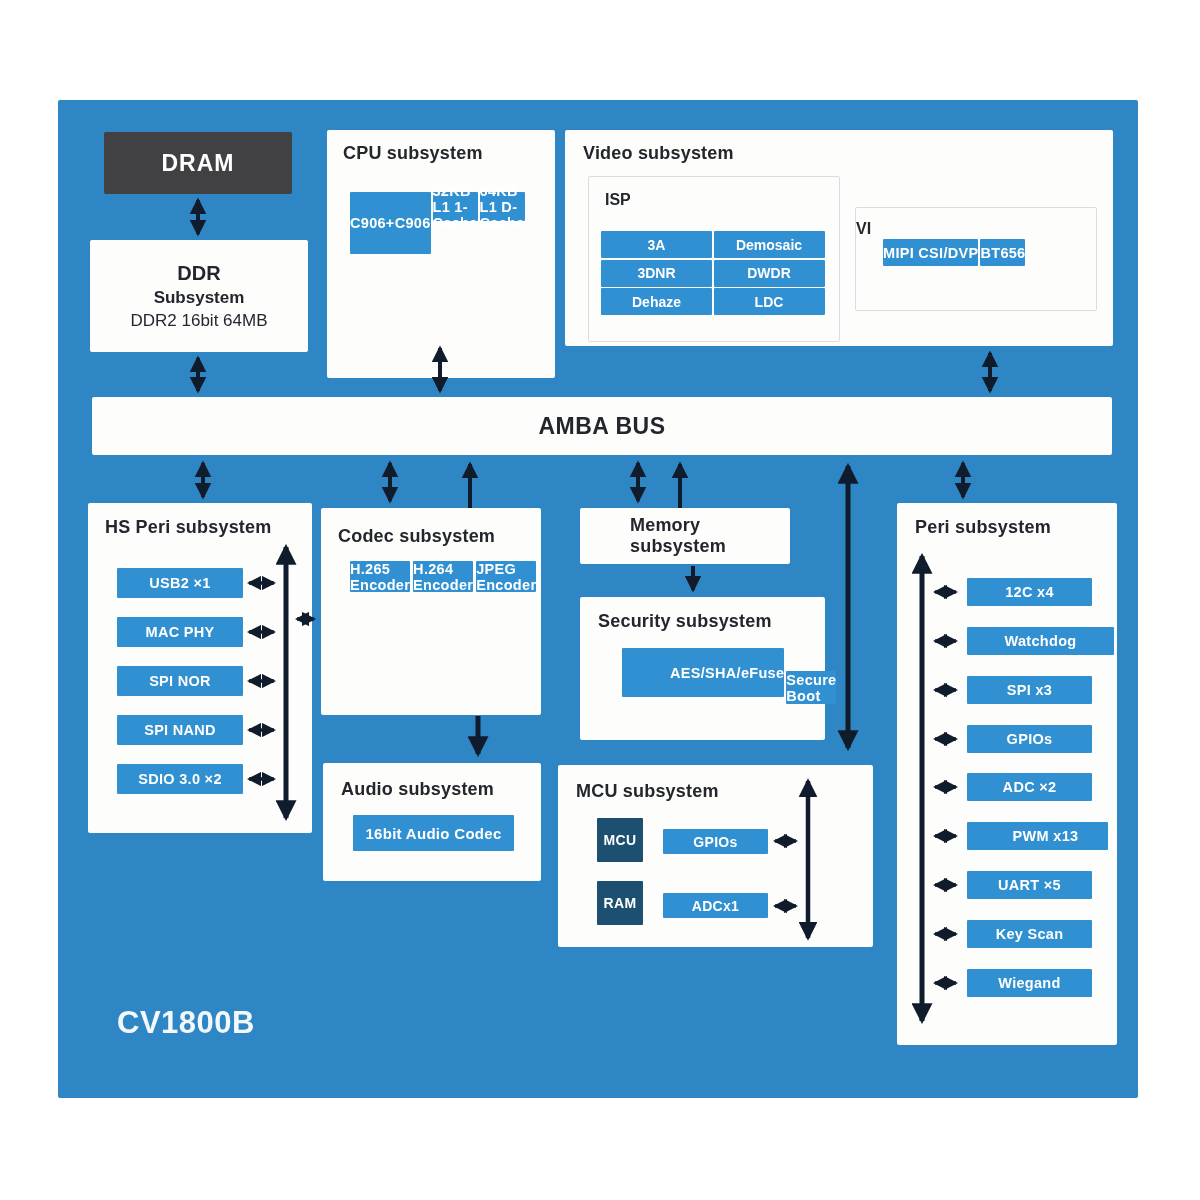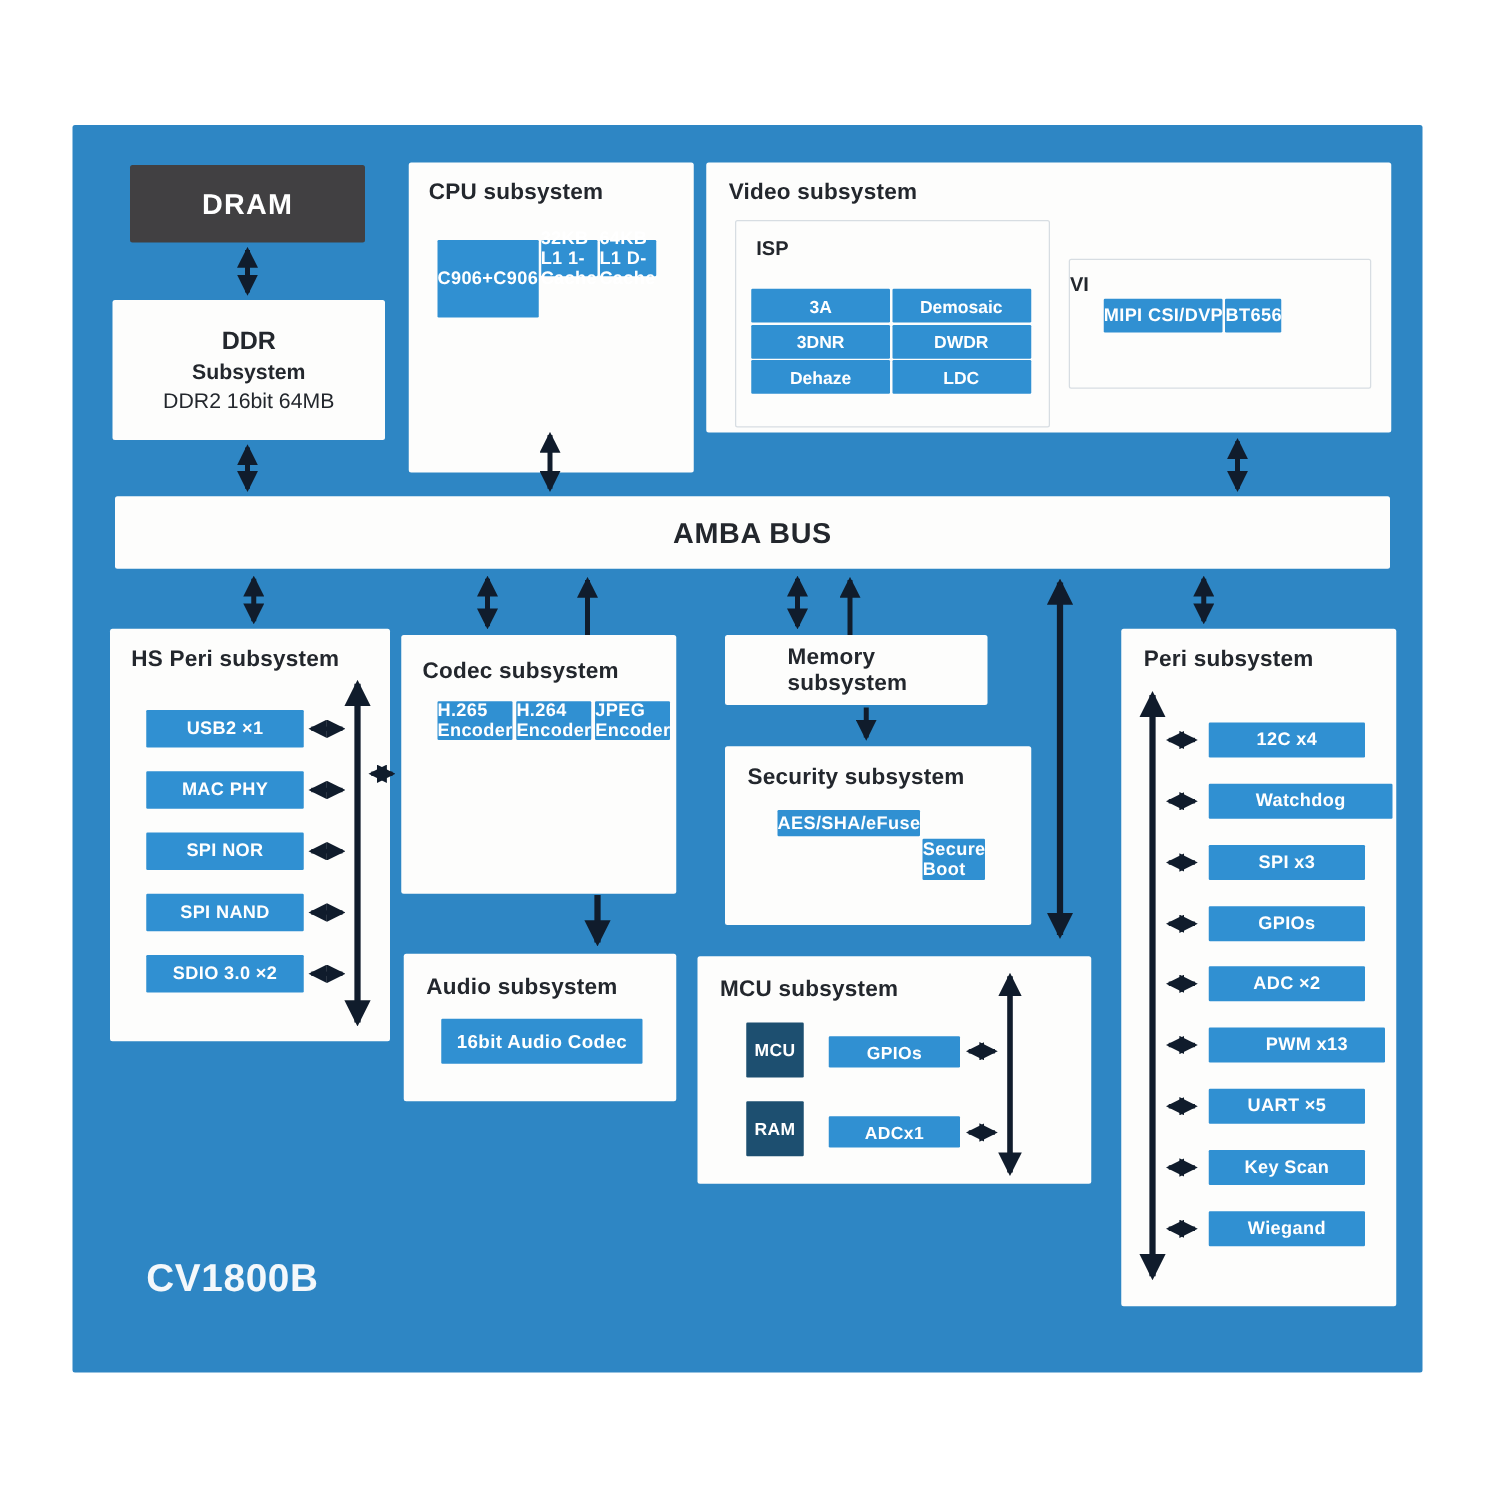--- a/index.html
+++ b/index.html
@@ -125,21 +125,21 @@
   </div>
   <div class="chip chiptext-lg" style="left:353px;top:815px;width:161px;height:36px;">16bit Audio Codec</div>
 
   <div class="panel" style="left:580px;top:508px;width:210px;height:56px;">
     <div class="panel-title abs" style="left:18px;top:7px;width:120px;line-height:21px;margin-left:32px;">Memory subsystem</div>
   </div>
 
   <div class="panel" style="left:580px;top:597px;width:245px;height:143px;">
     <div class="panel-title abs" style="left:18px;top:14px;">Security subsystem</div>
     <div class="stack" style="left:42px;top:51px;width:161px;">
-      <div class="row chiptext-lg" style="height:21px;">AES/SHA/eFuse</div>
+      <div class="row chiptext-lg" style="height:49px;padding-left:48px;">AES/SHA/eFuse</div>
       <div class="row chiptext-lg" style="height:33px;margin-top:23px;">Secure Boot</div>
     </div>
   </div>
 
   <div class="panel" style="left:558px;top:765px;width:315px;height:182px;">
     <div class="panel-title abs" style="left:18px;top:16px;">MCU subsystem</div>
   </div>
   <div class="chip darkchip" style="left:597px;top:818px;width:46px;height:44px;font-size:14px;">MCU</div>
   <div class="chip darkchip" style="left:597px;top:881px;width:46px;height:44px;font-size:14px;">RAM</div>
   <div class="chip" style="left:663px;top:829px;width:105px;height:25px;font-size:14px;">GPIOs</div>

